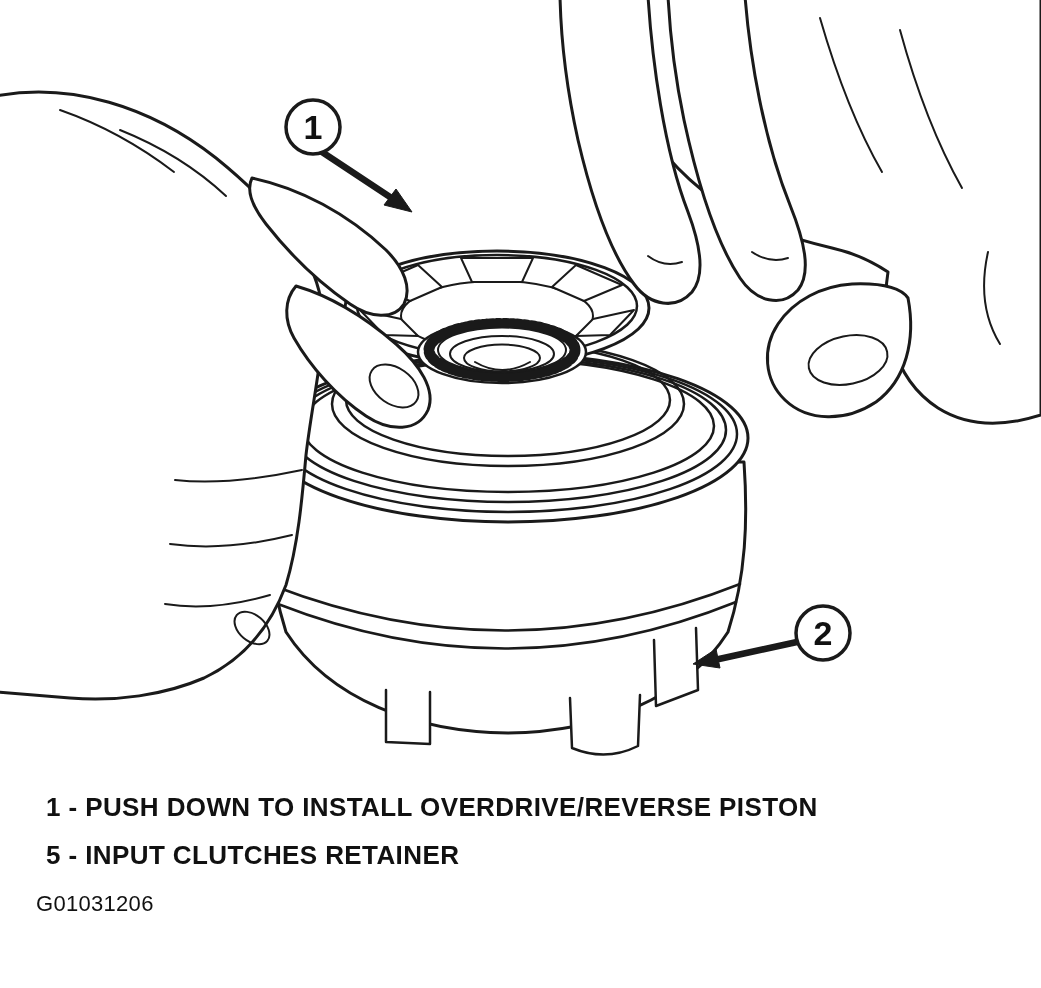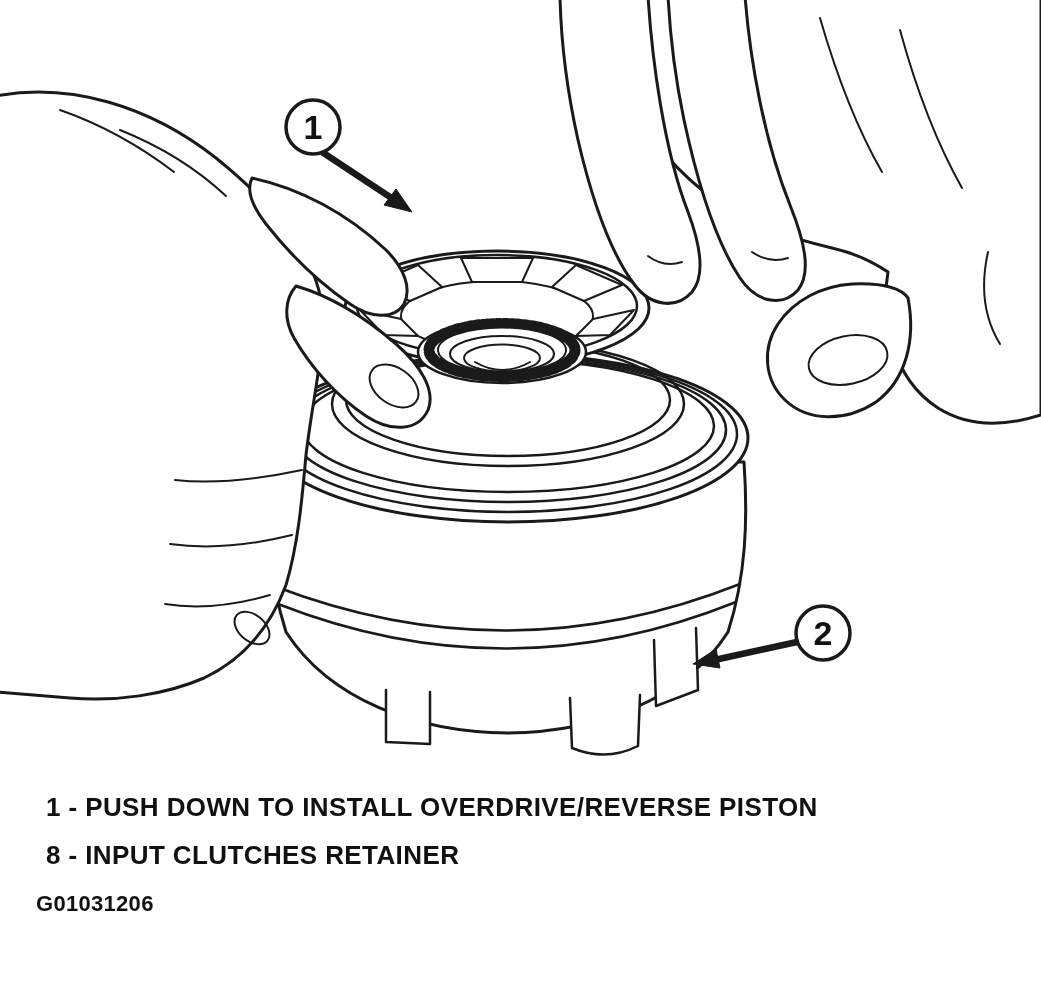--- a/index.html
+++ b/index.html
@@ -49,21 +49,21 @@
     color: #111111;
     white-space: pre;
   }
   .legend-line-1 { top: 792px; }
   .legend-line-2 { top: 840px; }
   .figure-id {
     position: absolute;
     left: 36px;
     top: 891px;
     font-size: 22px;
-    font-weight: 700;
+    font-weight: 400;
     letter-spacing: 0.3px;
     color: #111111;
   }
 </style>
 </head>
 <body>
 
 <div class="page">
 
   <svg class="diagram-svg" width="1041" height="780" viewBox="0 0 1041 780">
@@ -154,16 +154,16 @@
 
     <g>
       <path class="arrow-line" d="M 797,642 L 719,659"></path>
       <polygon class="arrow-head" points="693,664 720,668 716,649"></polygon>
       <circle class="callout-circle" cx="823" cy="633" r="27"></circle>
       <text x="823" y="645">2</text>
     </g>
   </svg>
 
   <div class="legend-line legend-line-1">1 - PUSH DOWN TO INSTALL OVERDRIVE/REVERSE PISTON</div>
-  <div class="legend-line legend-line-2">8 - INPUT CLUTCHES RETAINER</div>
+  <div class="legend-line legend-line-2">5 - INPUT CLUTCHES RETAINER</div>
   <div class="figure-id">G01031206</div>
 
 </div>
 
 </body></html>

